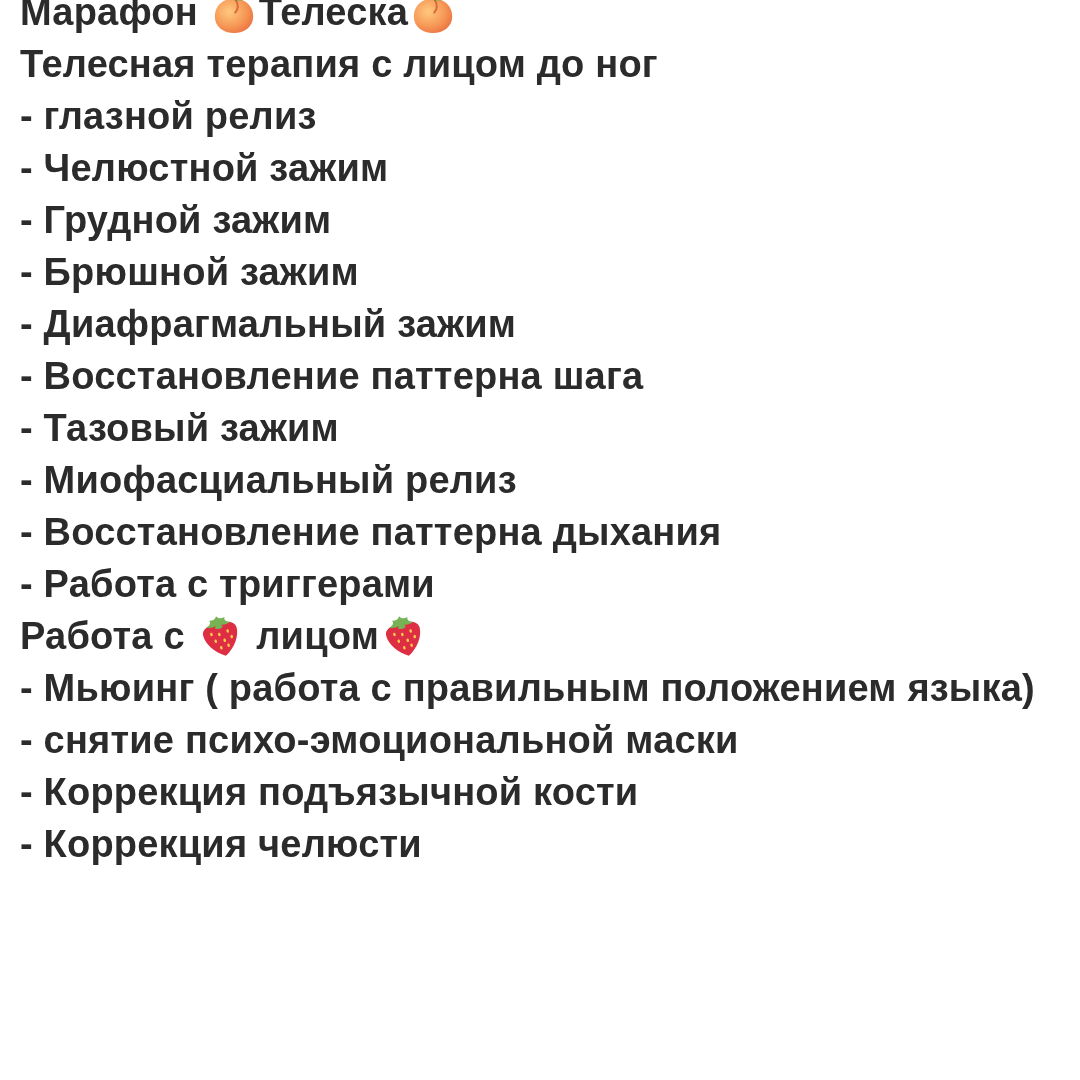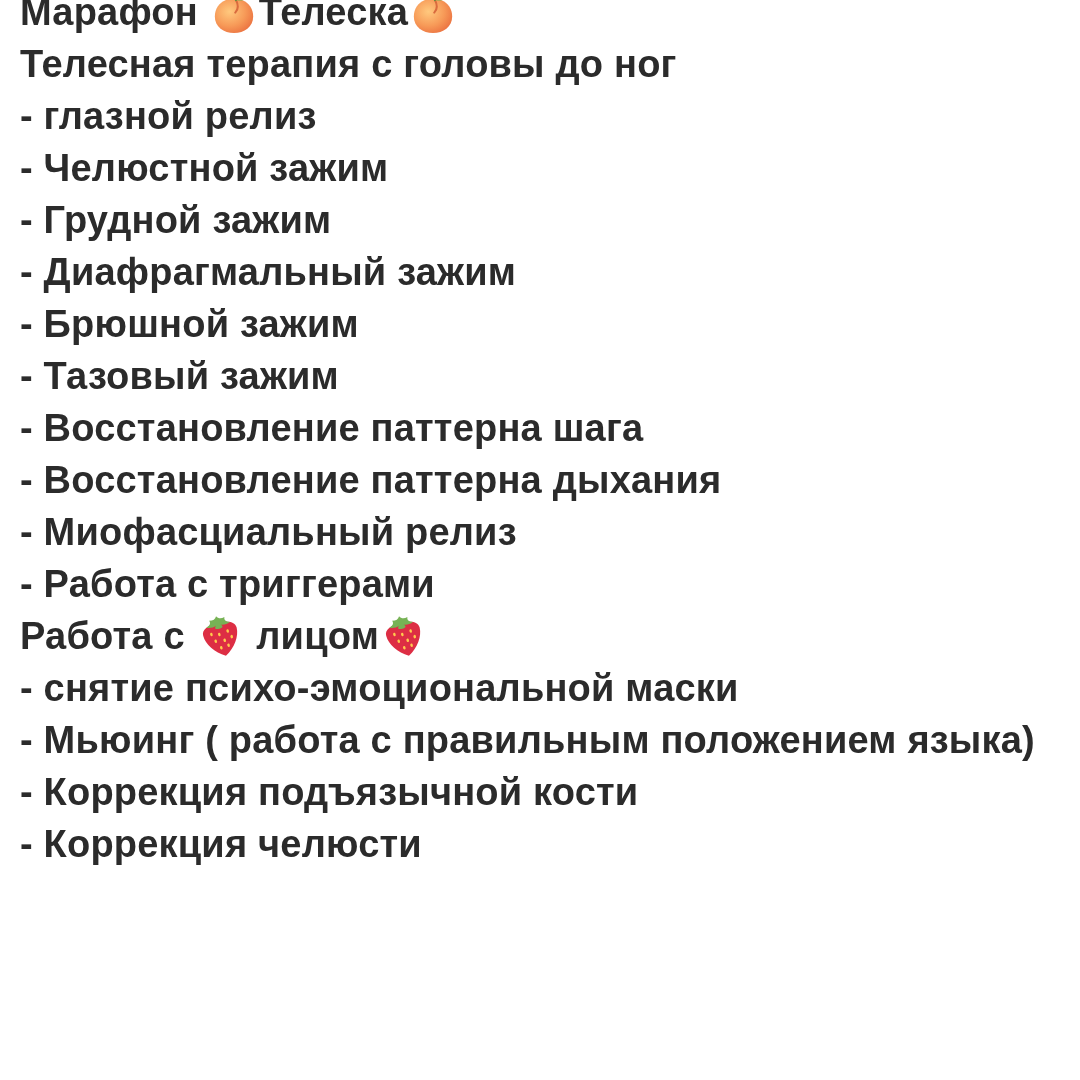--- a/index.html
+++ b/index.html
@@ -54,30 +54,30 @@
         <stop offset="0%" stop-color="#ffc97e"></stop>
         <stop offset="55%" stop-color="#f79a58"></stop>
         <stop offset="100%" stop-color="#e96b3c"></stop>
       </radialGradient>
     </defs>
     <path fill="url(#peachGrad)" d="M18 7.5 C27.5 7.5 33 14 33 21.5 C33 29.5 26 34.5 18 34.5 C10 34.5 3 29.5 3 21.5 C3 14 8.5 7.5 18 7.5 Z"></path>
     <path fill="none" stroke="#d96b3e" stroke-width="1.6" stroke-linecap="round" d="M19.5 8.5 C21.5 12.5 21.5 16 19 18.5"></path>
     <path fill="#77b255" d="M20 8 C21.5 3.5 27 2 31 3 C30 7.5 25.5 9.5 21 9 Z"></path>
     <path fill="none" stroke="#5c913b" stroke-width="1.4" stroke-linecap="round" d="M19.5 8.8 C18.5 6.5 17 5.5 15.5 5"></path>
   </svg></div>
-    <div class="line"><span>Телесная терапия с головы до ног</span></div>
+    <div class="line"><span>Телесная терапия с лицом до ног</span></div>
     <div class="line"><span>- глазной релиз</span></div>
     <div class="line"><span>- Челюстной зажим</span></div>
     <div class="line"><span>- Грудной зажим</span></div>
+    <div class="line"><span>- Брюшной зажим</span></div>
     <div class="line"><span>- Диафрагмальный зажим</span></div>
-    <div class="line"><span>- Брюшной зажим</span></div>
+    <div class="line"><span>- Восстановление паттерна шага</span></div>
     <div class="line"><span>- Тазовый зажим</span></div>
-    <div class="line"><span>- Восстановление паттерна шага</span></div>
+    <div class="line"><span>- Миофасциальный релиз</span></div>
     <div class="line"><span>- Восстановление паттерна дыхания</span></div>
-    <div class="line"><span>- Миофасциальный релиз</span></div>
     <div class="line"><span>- Работа с триггерами</span></div>
     <div class="line"><span>Работа с </span><svg class="emoji" viewBox="0 0 36 36" aria-hidden="true">
     <g transform="rotate(-14 18 18)">
       <path fill="#dd2e44" d="M18 34 C10 29.5 4.5 21.5 4.5 14.5 C4.5 9.5 10 7.5 18 7.5 C26 7.5 31.5 9.5 31.5 14.5 C31.5 21.5 26 29.5 18 34 Z"></path>
       <path fill="#77b255" d="M18 2 C19.2 4.2 21.2 5 24.2 4.2 C23.2 6.2 24.2 8 27.5 9 C24.5 10.2 22 10.2 20 9.2 C21.8 11 21 12.2 18 12.2 C15 12.2 14.2 11 16 9.2 C14 10.2 11.5 10.2 8.5 9 C11.8 8 12.8 6.2 11.8 4.2 C14.8 5 16.8 4.2 18 2 Z"></path>
       <ellipse cx="11" cy="15" rx="1" ry="1.4" fill="#ffcc4d"></ellipse>
       <ellipse cx="17" cy="16.5" rx="1" ry="1.4" fill="#ffcc4d"></ellipse>
       <ellipse cx="24" cy="15.5" rx="1" ry="1.4" fill="#ffcc4d"></ellipse>
       <ellipse cx="13" cy="21" rx="1" ry="1.4" fill="#ffcc4d"></ellipse>
       <ellipse cx="20" cy="22" rx="1" ry="1.4" fill="#ffcc4d"></ellipse>
@@ -92,17 +92,17 @@
       <ellipse cx="11" cy="15" rx="1" ry="1.4" fill="#ffcc4d"></ellipse>
       <ellipse cx="17" cy="16.5" rx="1" ry="1.4" fill="#ffcc4d"></ellipse>
       <ellipse cx="24" cy="15.5" rx="1" ry="1.4" fill="#ffcc4d"></ellipse>
       <ellipse cx="13" cy="21" rx="1" ry="1.4" fill="#ffcc4d"></ellipse>
       <ellipse cx="20" cy="22" rx="1" ry="1.4" fill="#ffcc4d"></ellipse>
       <ellipse cx="26" cy="20.5" rx="1" ry="1.4" fill="#ffcc4d"></ellipse>
       <ellipse cx="16" cy="27" rx="1" ry="1.4" fill="#ffcc4d"></ellipse>
       <ellipse cx="22" cy="26.5" rx="1" ry="1.4" fill="#ffcc4d"></ellipse>
     </g>
   </svg></div>
+    <div class="line"><span>- Мьюинг ( работа с правильным положением языка)</span></div>
     <div class="line"><span>- снятие психо-эмоциональной маски</span></div>
-    <div class="line"><span>- Мьюинг ( работа с правильным положением языка)</span></div>
     <div class="line"><span>- Коррекция подъязычной кости</span></div>
     <div class="line"><span>- Коррекция челюсти</span></div>
   </div>
 
 </body></html>

